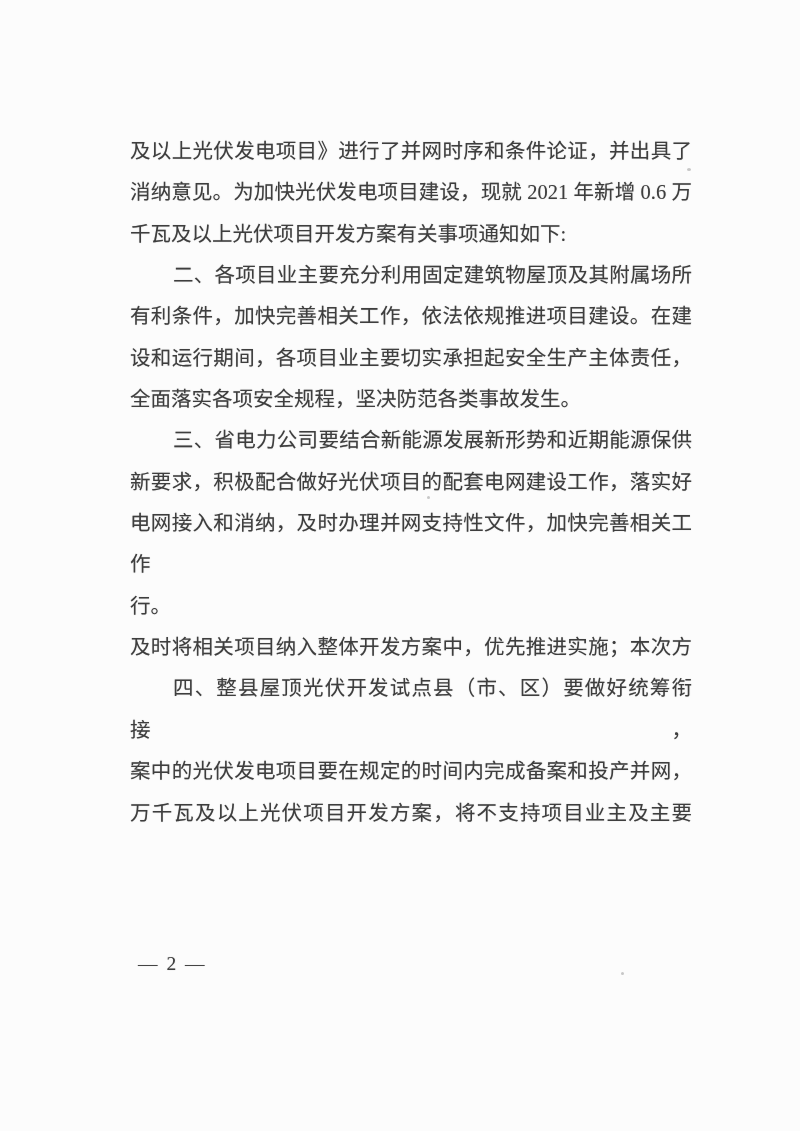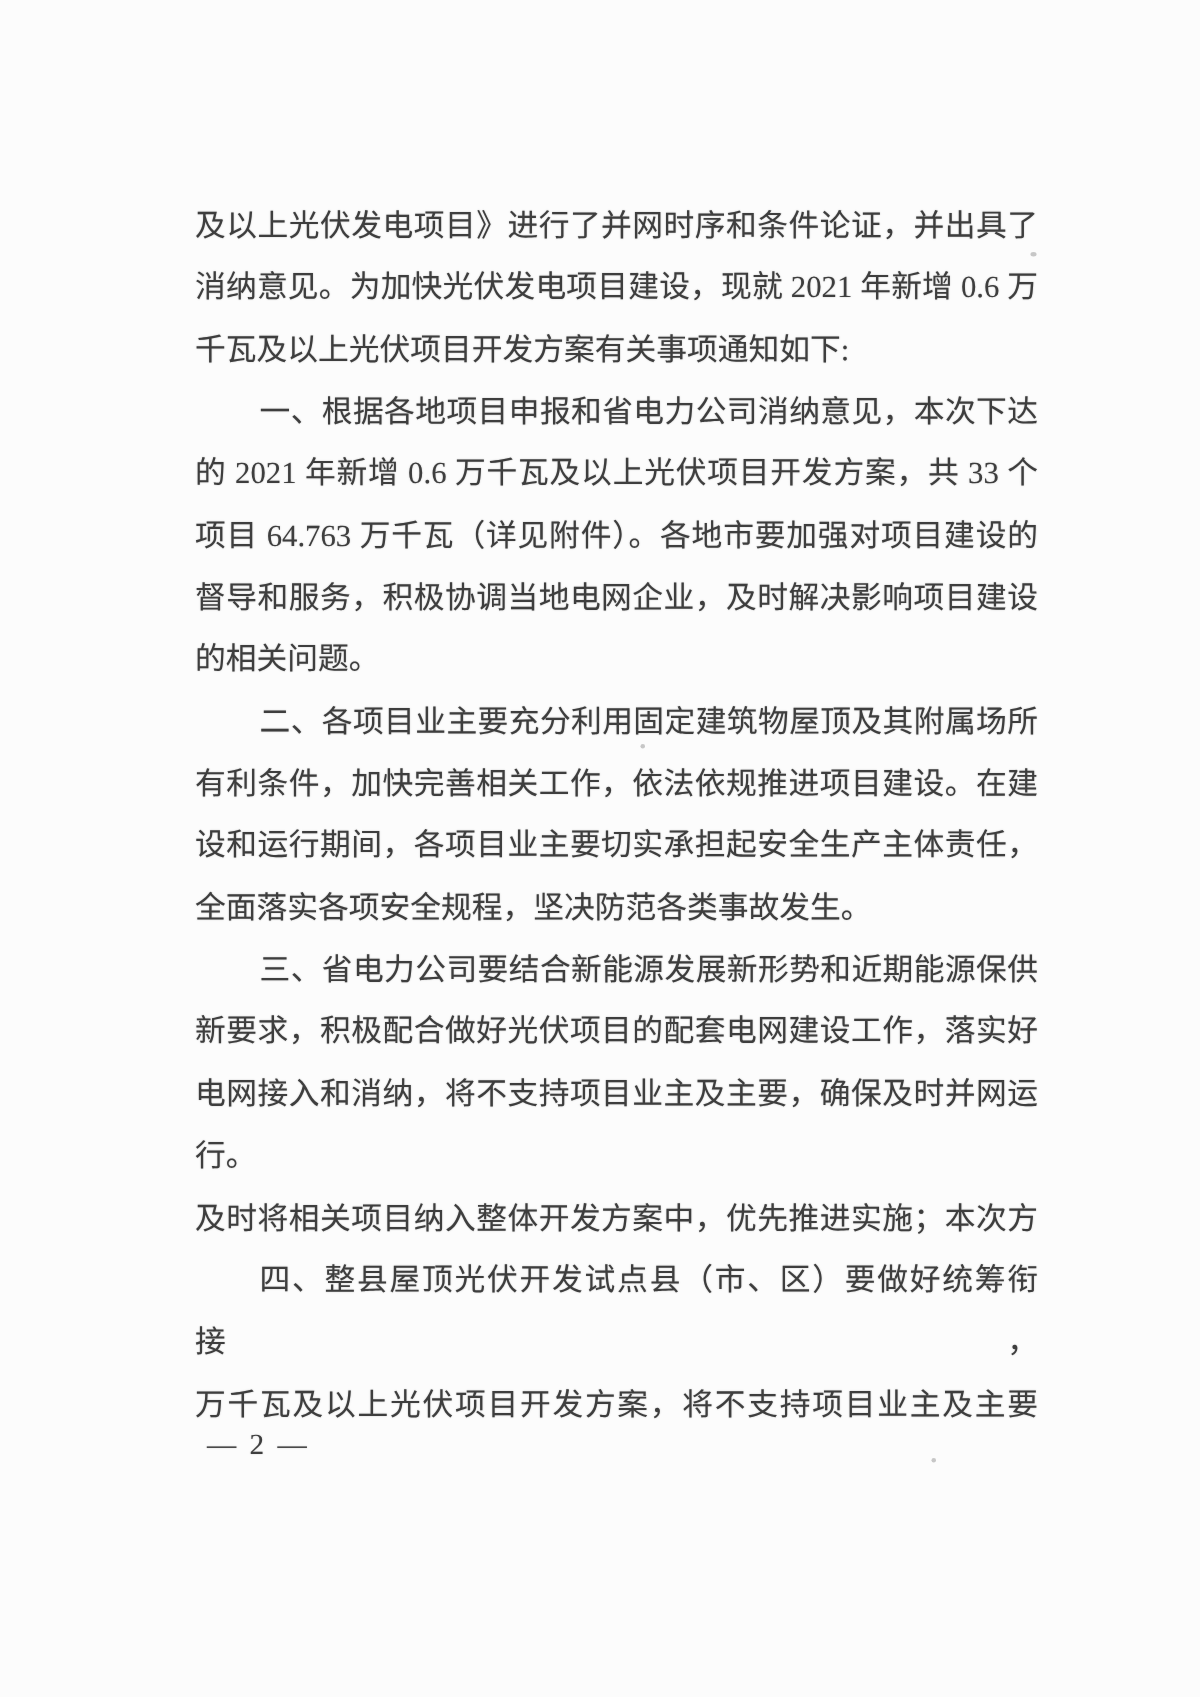--- a/index.html
+++ b/index.html
@@ -67,45 +67,39 @@
 <div class="page">
 
   <section class="body-text">
 
     <div class="para">
       <div class="line">及以上光伏发电项目》进行了并网时序和条件论证，并出具了</div>
       <div class="line">消纳意见。为加快光伏发电项目建设，现就 2021 年新增 0.6 万</div>
       <div class="line last">千瓦及以上光伏项目开发方案有关事项通知如下:</div>
     </div>
 
-    <div class="para">
-      <div class="line first">一、根据各地项目申报和省电力公司消纳意见，本次下达</div>
-      <div class="line">的 2021 年新增 0.6 万千瓦及以上光伏项目开发方案，共 33 个</div>
-      <div class="line">项目 64.763 万千瓦（详见附件）。各地市要加强对项目建设的</div>
-      <div class="line">督导和服务，积极协调当地电网企业，及时解决影响项目建设</div>
-      <div class="line last">的相关问题。</div>
-    </div>
 
     <div class="para">
       <div class="line first">二、各项目业主要充分利用固定建筑物屋顶及其附属场所</div>
       <div class="line">有利条件，加快完善相关工作，依法依规推进项目建设。在建</div>
       <div class="line">设和运行期间，各项目业主要切实承担起安全生产主体责任，</div>
       <div class="line last">全面落实各项安全规程，坚决防范各类事故发生。</div>
     </div>
 
     <div class="para">
       <div class="line first">三、省电力公司要结合新能源发展新形势和近期能源保供</div>
       <div class="line">新要求，积极配合做好光伏项目的配套电网建设工作，落实好</div>
-      <div class="line">电网接入和消纳，将不支持项目业主及主要，确保及时并网运</div>
+      <div class="line">电网接入和消纳，及时办理并网支持性文件，加快完善相关工作</div>
       <div class="line last">行。</div>
     </div>
 
     <div class="para">
       <div class="line">及时将相关项目纳入整体开发方案中，优先推进实施；本次方</div>
       <div class="line first">四、整县屋顶光伏开发试点县（市、区）要做好统筹衔接，</div>
+      <div class="line">案中的光伏发电项目要在规定的时间内完成备案和投产并网，</div>
       <div class="line">万千瓦及以上光伏项目开发方案，将不支持项目业主及主要</div>
     </div>
 
   </section>
 
   <div class="page-number">— 2 —</div>
 
   <div class="speck s1"></div>
   <div class="speck s2"></div>
   <div class="speck s3"></div>

